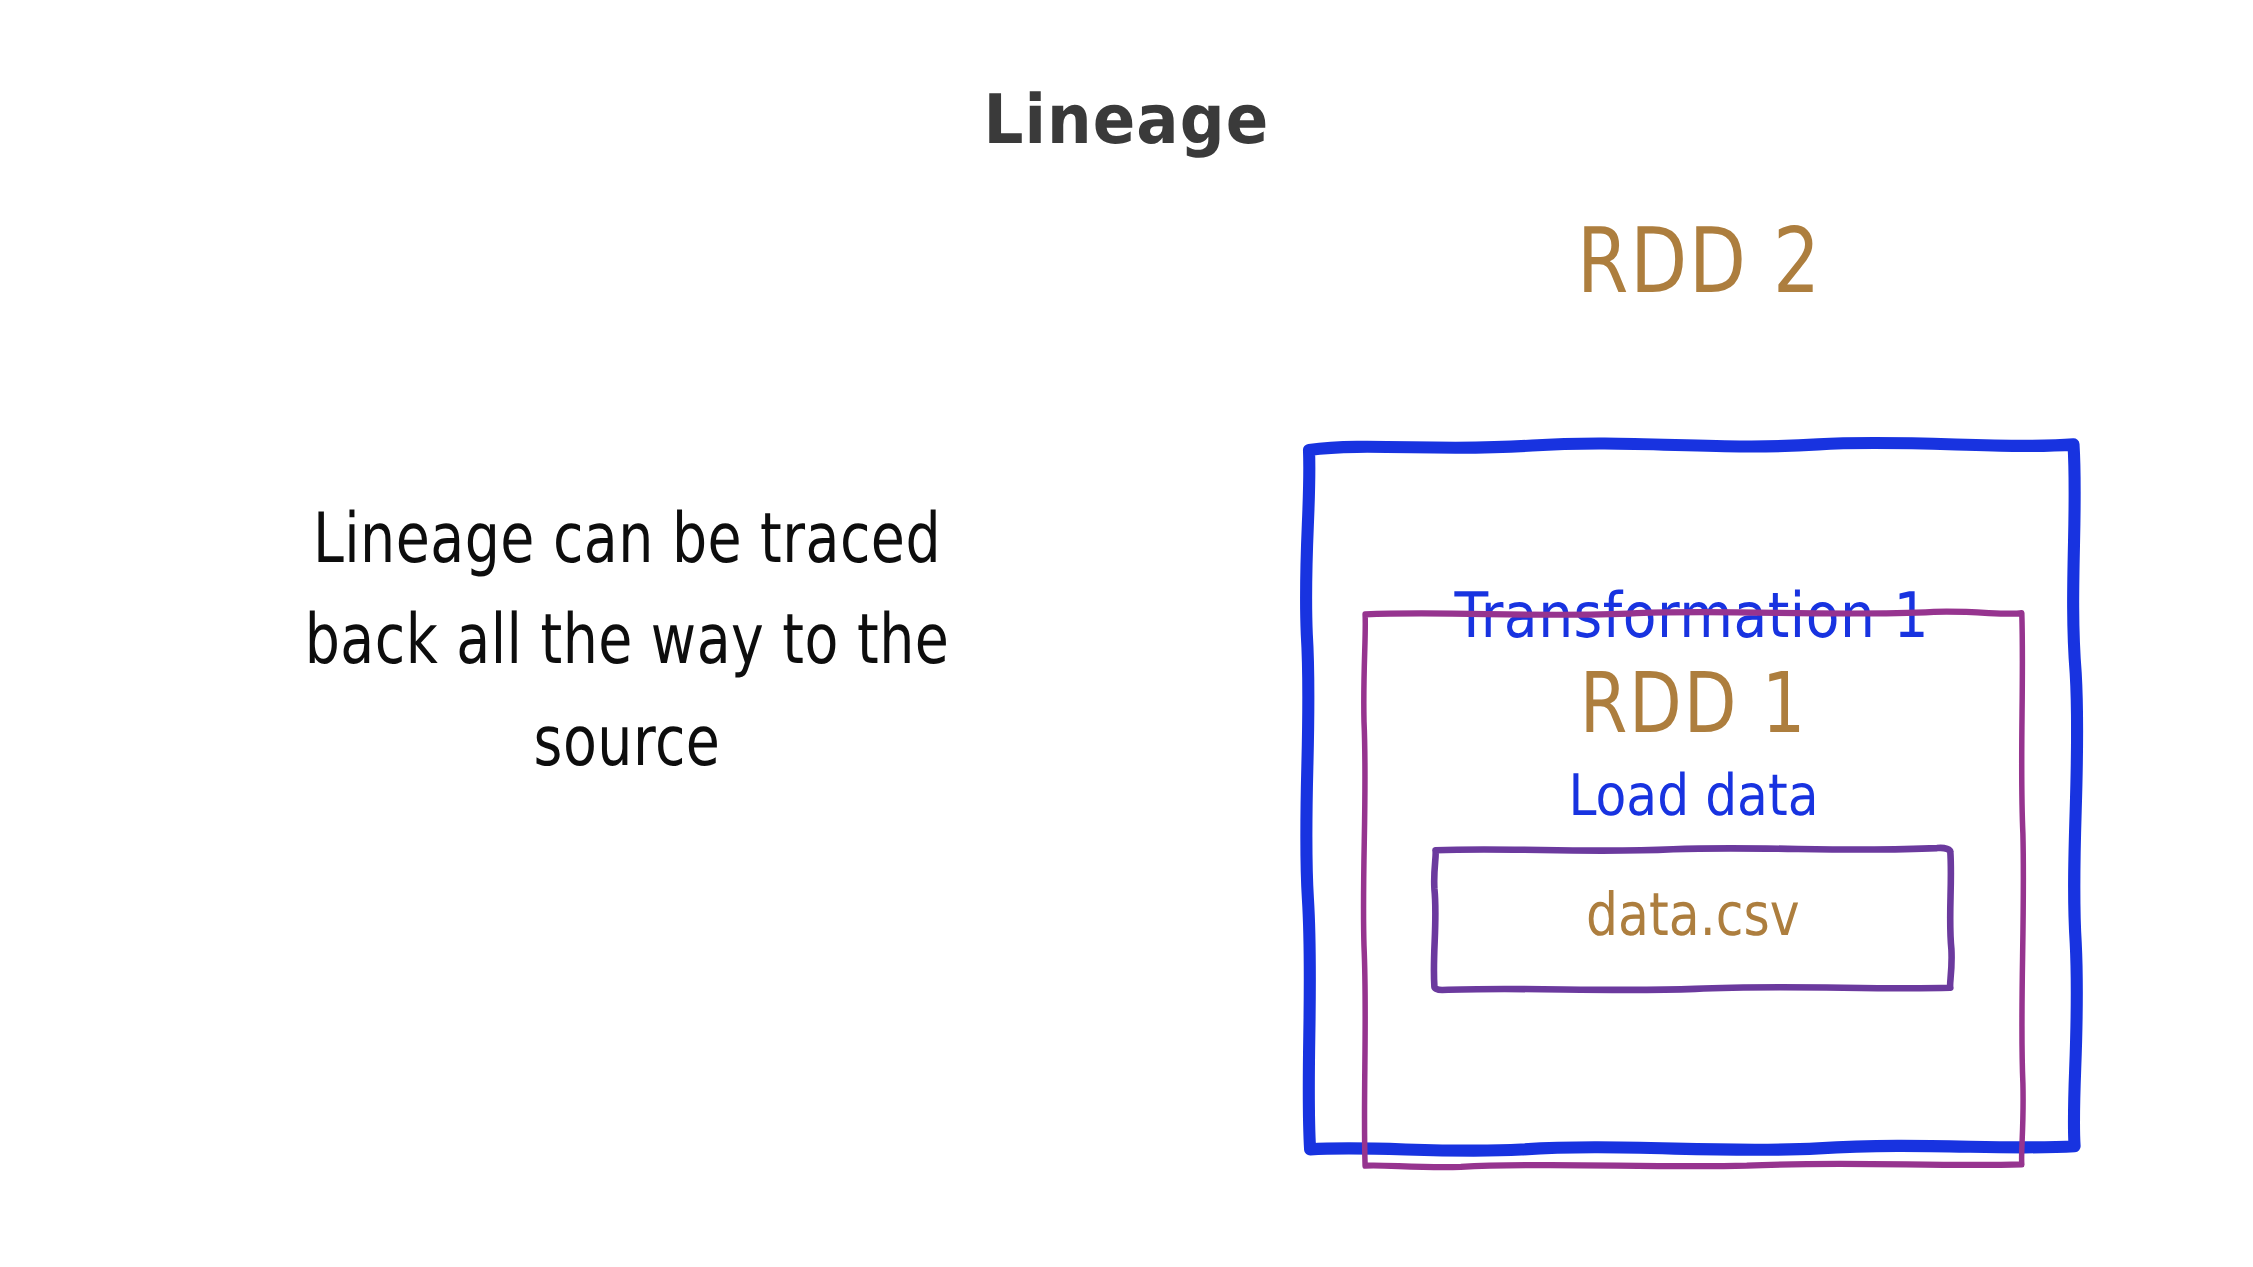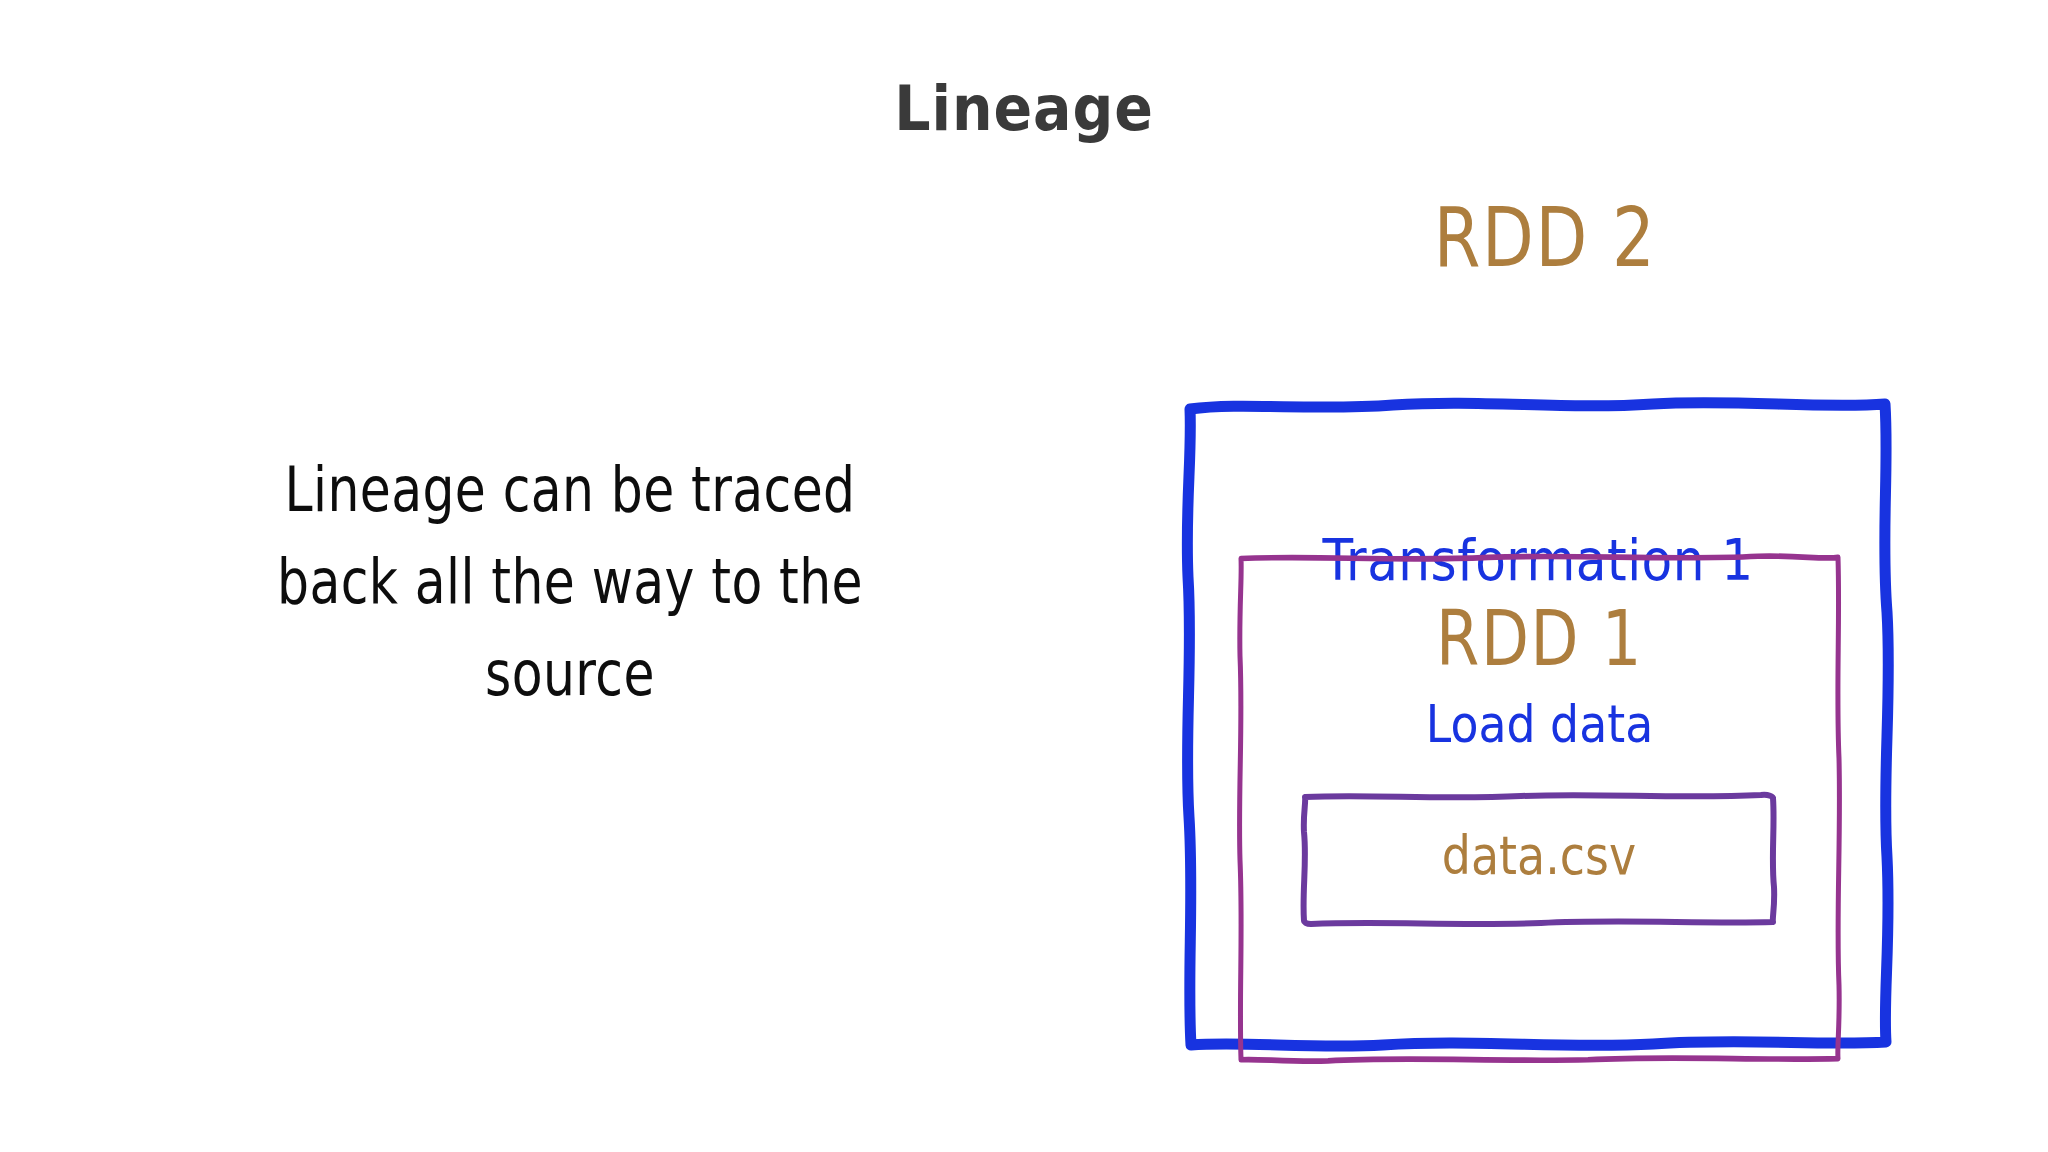--- a/index.html
+++ b/index.html
@@ -139,21 +139,21 @@
     font-size: 52px;
     line-height: 60px;
     color: #1833E0;
     transform: scaleX(0.88);
   }
 
   
   .darkpurple-box {
     position: absolute;
     left: 63px;
-    top: 238px;
+    top: 214px;
     width: 476px;
     height: 134px;
     box-sizing: border-box;
   }
 
   .datafile-label {
     position: absolute;
     left: 0;
     top: 32px;
     width: 476px;

